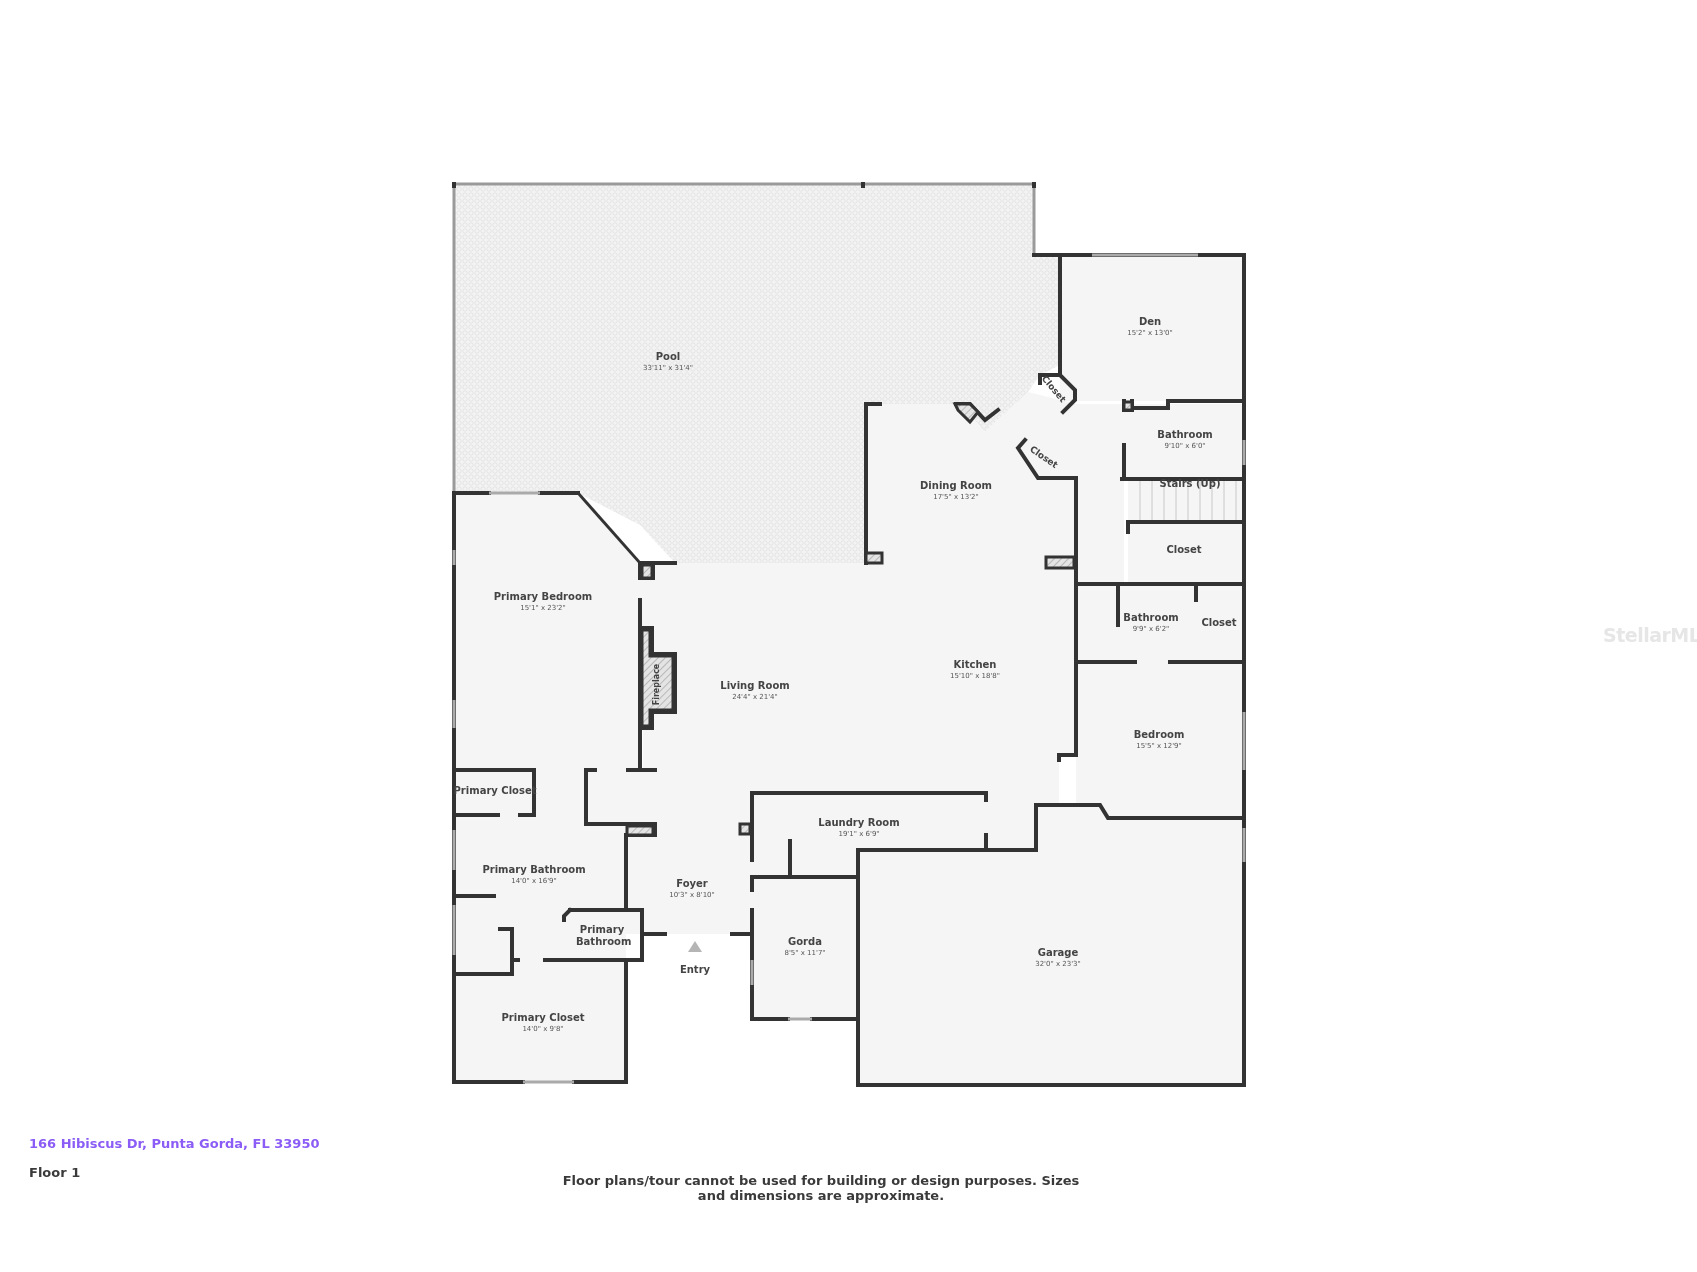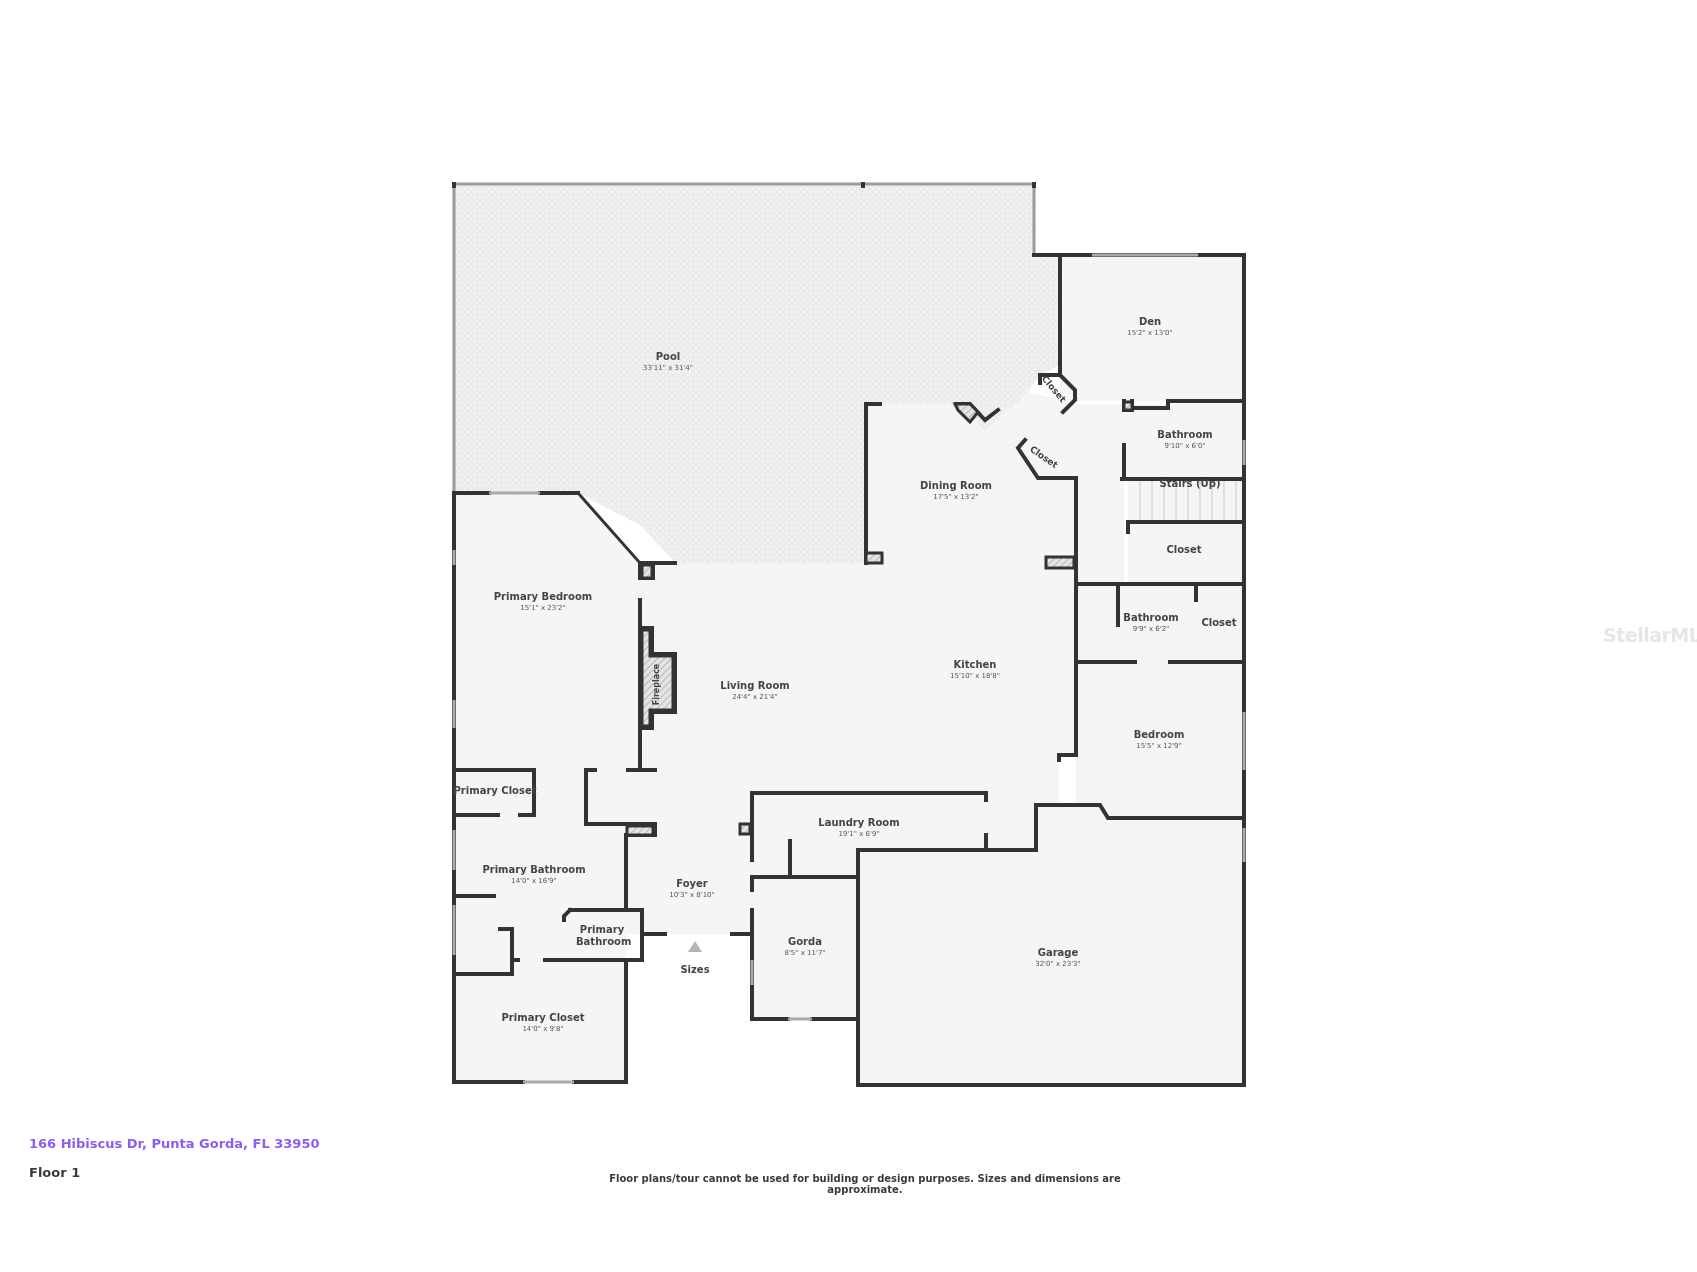--- a/index.html
+++ b/index.html
@@ -4,21 +4,21 @@
   <style>
     html, body { margin: 0; padding: 0; background: #ffffff; }
     body { width: 1697px; height: 1272px; position: relative; overflow: hidden; font-family: "DejaVu Sans", sans-serif; color: #3a3a3a; }
     #plan { position: absolute; left: 0; top: 0; width: 1697px; height: 1272px; }
     .room-label { position: absolute; transform: translate(-50%, -50%); text-align: center; white-space: nowrap; pointer-events: auto; }
     .room-name { font-size: 10px; font-weight: bold; color: #444; line-height: 12px; }
     .room-dim { font-size: 7px; color: #555; line-height: 10px; }
     .rot-label { position: absolute; font-size: 9px; font-weight: bold; color: #444; white-space: nowrap; }
     .footer-address { position: absolute; left: 29px; top: 1136px; font-size: 13px; font-weight: bold; color: #8b5cf6; }
     .footer-floor { position: absolute; left: 29px; top: 1165px; font-size: 13px; font-weight: bold; color: #3a3a3a; }
-    .footer-disclaimer { position: absolute; left: 600px; top: 1173px; width: 530px; text-align: center; font-size: 10px; font-weight: bold; color: #3a3a3a; }
+    .footer-disclaimer { position: absolute; left: 556px; top: 1173px; width: 530px; text-align: center; font-size: 13px; font-weight: bold; color: #3a3a3a; }
     .watermark { position: absolute; left: 1603px; top: 624px; font-size: 19px; font-weight: bold; color: #e6e6e6; letter-spacing: -0.5px; }
     .entry-arrow { position: absolute; left: 688px; top: 941px; width: 0; height: 0; border-left: 7px solid transparent; border-right: 7px solid transparent; border-bottom: 11px solid #b5b5b5; }
     .entry-label { position: absolute; left: 695px; top: 964px; transform: translateX(-50%); font-size: 10px; font-weight: bold; color: #444; }
   </style>
 </head>
 <body>
 
 <svg id="plan" viewBox="0 0 1697 1272" xmlns="http://www.w3.org/2000/svg">
   <defs>
     <pattern id="poolpat" width="6" height="6" patternUnits="userSpaceOnUse">
@@ -260,19 +260,19 @@
 <div class="room-label" style="left:543px; top:1023px;">
   <div class="room-name">Primary Closet</div>
   <div class="room-dim">14'0" x 9'8"</div>
 </div>
 
 <div class="rot-label" style="left:1038px; top:384px; transform: rotate(50deg);">Closet</div>
 <div class="rot-label" style="left:1028px; top:452px; transform: rotate(35deg);">Closet</div>
 <div class="rot-label" style="left:636px; top:680px; transform: rotate(-90deg); font-size:8px;">Fireplace</div>
 
 <div class="entry-arrow"></div>
-<div class="entry-label">Sizes</div>
+<div class="entry-label">Entry</div>
 
 <div class="watermark">StellarMLS</div>
 
 <div class="footer-address">166 Hibiscus Dr, Punta Gorda, FL 33950</div>
 <div class="footer-floor">Floor 1</div>
 <div class="footer-disclaimer">Floor plans/tour cannot be used for building or design purposes. Sizes and dimensions are approximate.</div>
 
 </body></html>

